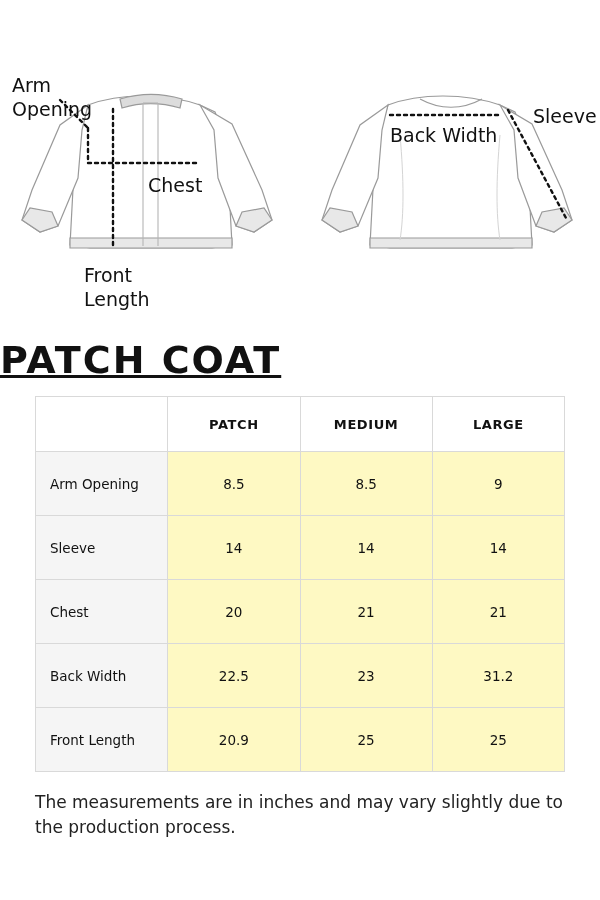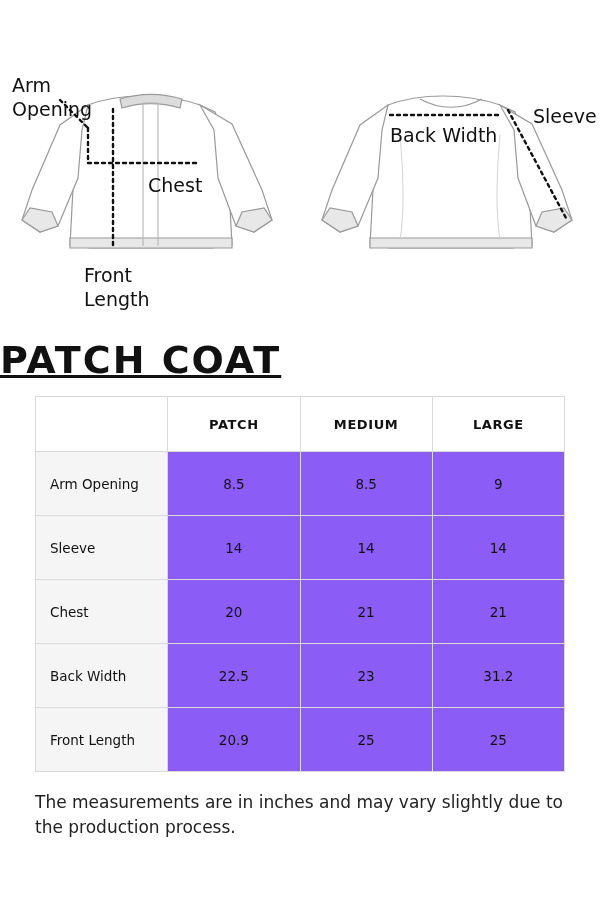--- a/index.html
+++ b/index.html
@@ -81,21 +81,21 @@
   }
   table.size-table tbody th {
     text-align: left;
     padding-left: 14px;
     font-weight: normal;
     background: #f5f5f5;
     width: 193px;
   }
   table.size-table tbody td {
     text-align: center;
-    background: #8b5cf6;
+    background: #fef9c3;
   }
 
   
   .notes {
     width: 530px;
     margin: 18px auto 0 auto;
   }
   .note {
     font-size: 17px;
     color: #222222;

